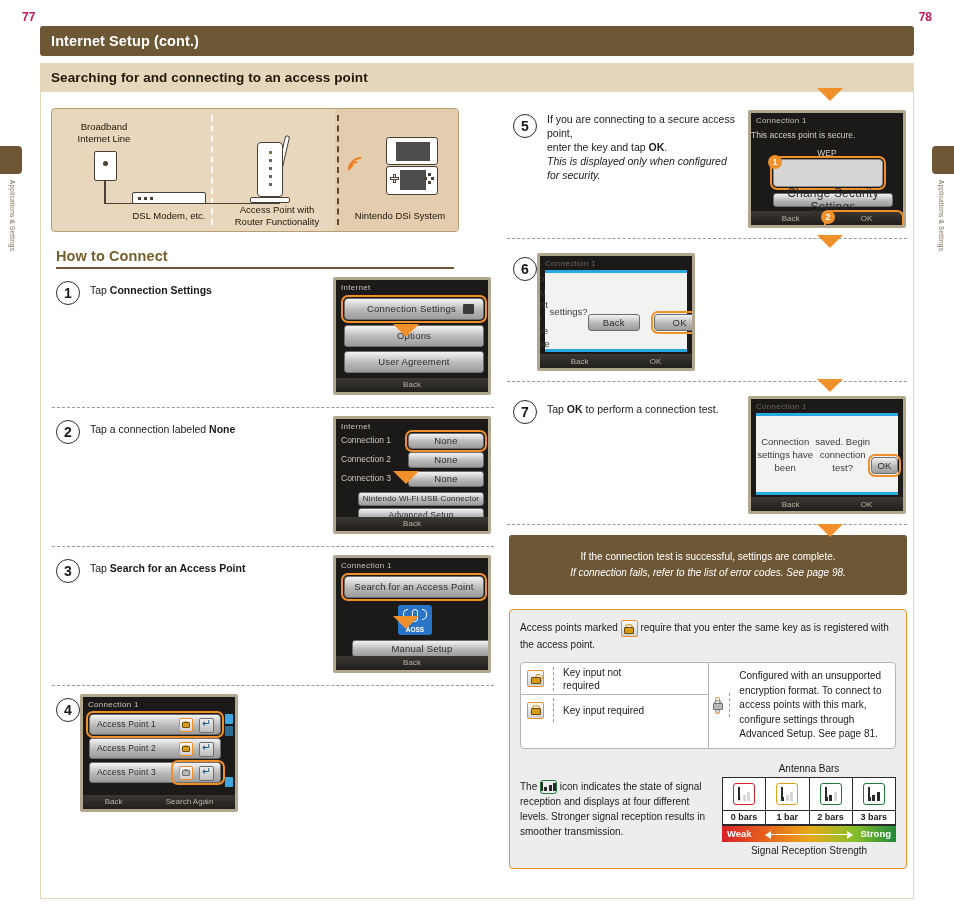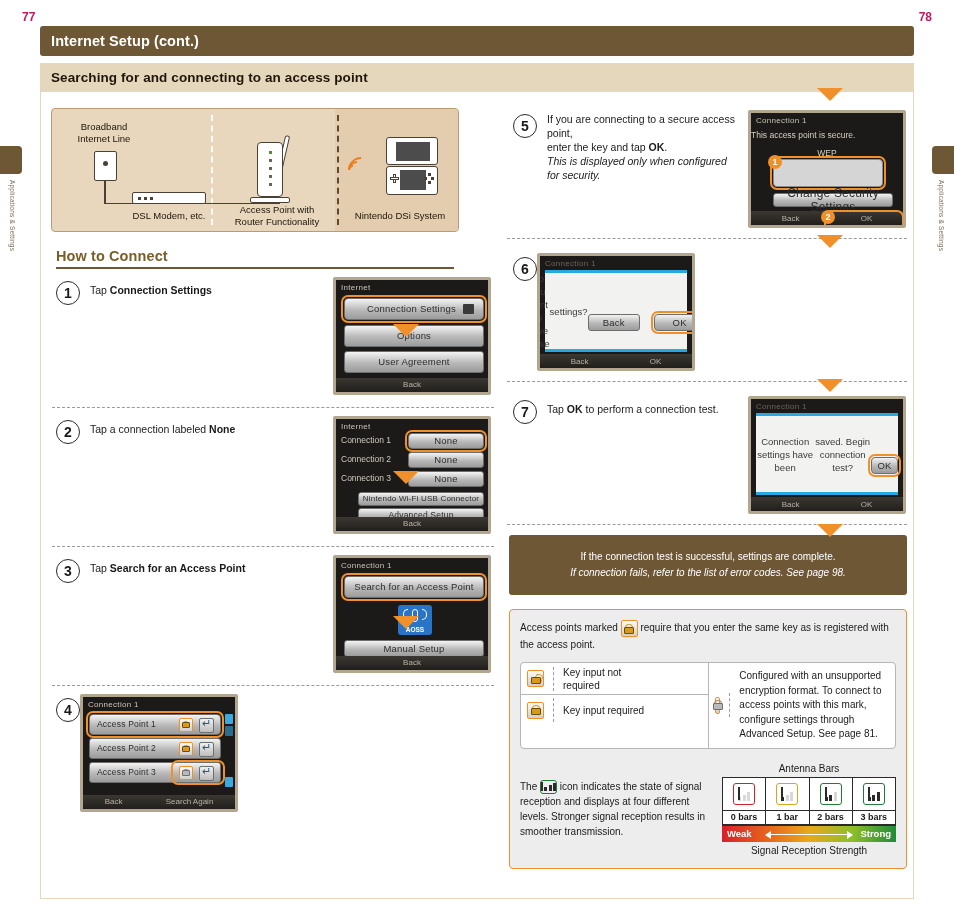--- a/index.html
+++ b/index.html
@@ -555,21 +555,21 @@
         </div>
         <div class="screen">
           <div class="scr-title">Connection 1</div>
           <div class="btn3d hl" style="position:absolute;left:8px;top:18px;width:140px;height:22px;">Search for an Access Point</div>
           <div style="position:absolute;left:62px;top:47px;width:34px;height:30px;background:#2a74c8;border-radius:3px;">
             <div style="position:absolute;left:14px;top:4px;width:6px;height:13px;border:1.6px solid #fff;border-radius:3px;"></div>
             <div style="position:absolute;left:5px;top:4px;width:5px;height:11px;border:1.6px solid #fff;border-right:none;border-radius:6px 0 0 6px;"></div>
             <div style="position:absolute;right:5px;top:4px;width:5px;height:11px;border:1.6px solid #fff;border-left:none;border-radius:0 6px 6px 0;"></div>
             <div style="position:absolute;left:0;right:0;bottom:2px;color:#fff;font-size:6.5px;font-weight:bold;text-align:center;">AOSS</div>
           </div>
-          <div class="btn3d" style="position:absolute;left:8px;top:82px;width:140px;height:17px;">Manual Setup</div>
+          <div class="btn3d" style="position:absolute;left:16px;top:82px;width:140px;height:17px;">Manual Setup</div>
           <div class="scr-footer">Back</div>
         </div>
       </div>
       <div class="arrow-down" style="left:352px; top:524px;"></div>
       <div class="dashrule" style="margin-top:12px;"></div>
 
       <div class="step">
         <div class="step-num">4</div>
         <div class="screen">
           <div class="scr-title">Connection 1</div>

